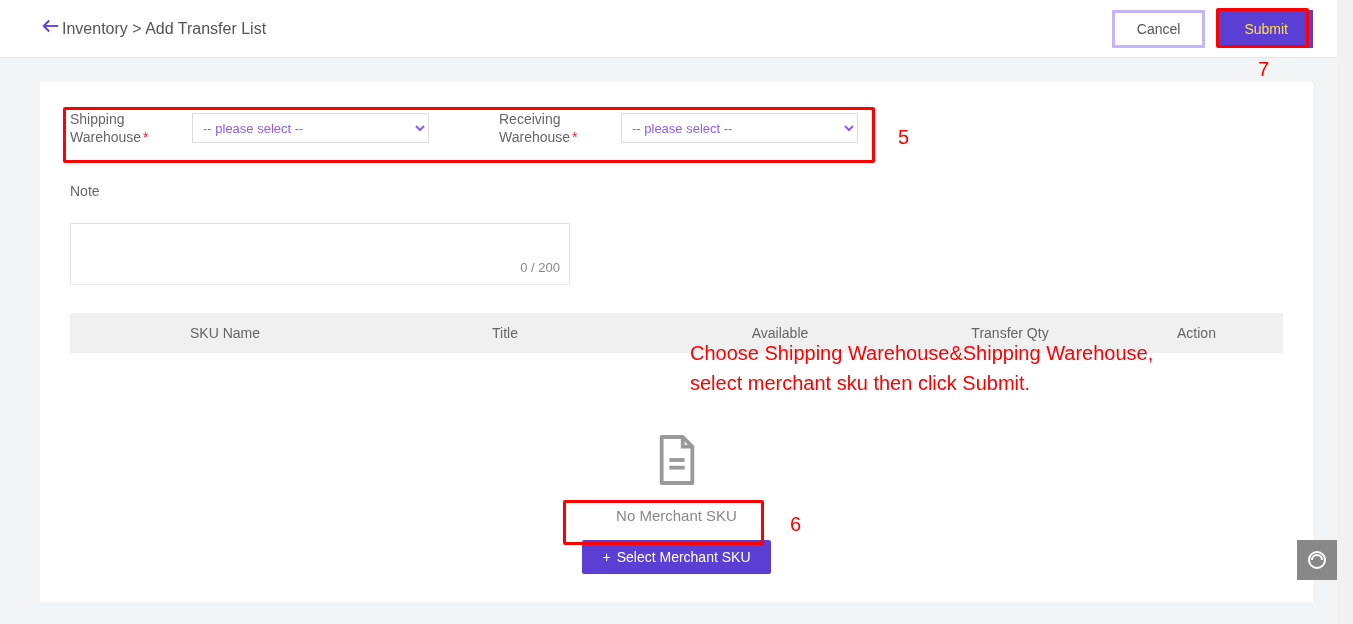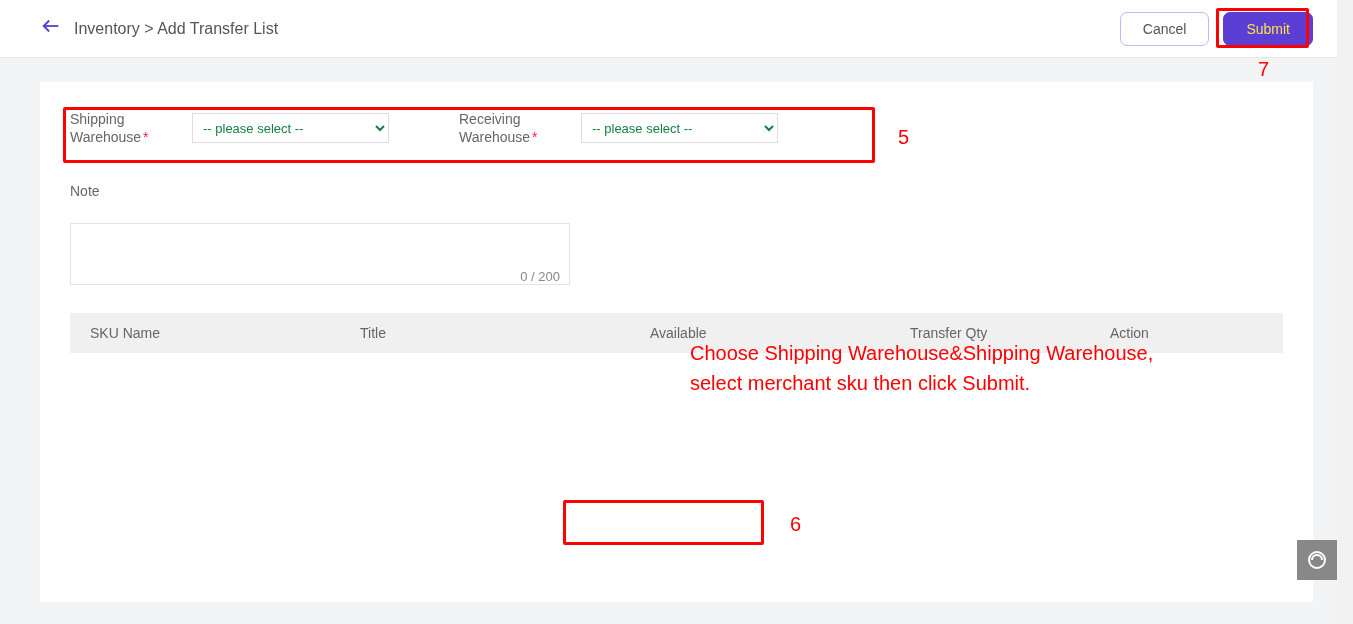--- a/index.html
+++ b/index.html
@@ -1,42 +1,42 @@
 <!DOCTYPE html>
 <html><head>
   <meta charset="utf-8">
   <style>
     * { box-sizing: border-box; margin: 0; padding: 0; font-family: "Segoe UI", Arial, sans-serif; }
     body { background: #fff; width: 1353px; height: 624px; overflow: hidden; color: #555; position: relative; }
 
     .topbar { height: 58px; display: flex; align-items: center; justify-content: space-between; padding: 0 40px; border-bottom: 1px solid #e5e5e5; background: #fff; }
-    .topbar-left { display: flex; align-items: center; gap: 12px; }
+    .topbar-left { display: flex; align-items: center; gap: 0; }
     .back-arrow { color: #5b3fd4; font-size: 20px; cursor: pointer; }
     .breadcrumb { font-size: 16px; color: #555; }
     .topbar-right { display: flex; align-items: center; gap: 14px; }
-    .btn { font-size: 14px; padding: 8px 22px; border-radius: 7px; cursor: pointer; border: 1px solid #c4b5fd; background: #fff; color: #555; }
+    .btn { font-size: 14px; padding: 8px 22px; border-radius: 0; cursor: pointer; border: 3px solid #c4b5fd; background: #fff; color: #555; }
     .btn-primary { background: #5b3fd4; border-color: #5b3fd4; color: #fde047; }
 
     .page-body { background: #f3f4f6; padding: 24px 40px; height: calc(624px - 58px); }
     .card { background: #fff; padding: 28px 30px; min-height: 520px; position: relative; }
 
     .form-row { display: flex; align-items: center; gap: 70px; margin-bottom: 0; }
     .form-field { display: flex; align-items: center; gap: 22px; }
     .label { font-size: 14px; color: #666; width: 100px; line-height: 1.3; }
     .req { color: #e23; margin-left: 2px; }
 
-    select.dd { width: 197px; height: 30px; border: 1px solid #ddd; font-size: 13px; color: #15803d; padding: 0 6px; background: #fff; }
+    select.dd { width: 237px; height: 30px; border: 1px solid #ddd; font-size: 13px; color: #8b5cf6; padding: 0 6px; background: #fff; }
 
     .note-field { display: flex; align-items: flex-start; gap: 22px; margin-top: 24px; flex-direction: column; }
     .note-field .label { width: 100px; padding-top: 12px; }
     .note-box { position: relative; width: 500px; }
     .note-ta { width: 500px; height: 62px; border: 1px solid #e4e4e4; resize: none; font-size: 13px; padding: 6px 8px; }
-    .note-count { position: absolute; bottom: 5px; right: 10px; font-size: 13px; color: #888; }
+    .note-count { position: absolute; bottom: 14px; right: 10px; font-size: 13px; color: #888; }
 
-    .table-head { display: flex; background: #f0f0f0; margin-top: 24px; height: 40px; align-items: center; font-size: 14px; color: #666; }
+    .table-head { display: flex; background: #f0f0f0; margin-top: 24px; height: 40px; align-items: center; font-size: 14px; color: #666; text-align: center; }
     .th1 { width: 290px; padding-left: 20px; }
     .th2 { width: 290px; }
     .th3 { width: 260px; }
     .th4 { width: 200px; }
     .th5 { flex: 1; }
 
     .empty-state { display: flex; flex-direction: column; align-items: center; margin-top: 80px; gap: 16px; }
     .file-icon { color: #888; }
     .empty-text { font-size: 15px; color: #888; }
     .select-sku-btn { background: #5b3fd4; color: #fff; border: none; padding: 9px 20px; border-radius: 2px; font-size: 14px; cursor: pointer; display: flex; align-items: center; gap: 6px; }
@@ -108,20 +108,35 @@
     </div>
 
     <div class="table-head">
       <div class="th1">SKU Name</div>
       <div class="th2">Title</div>
       <div class="th3">Available</div>
       <div class="th4">Transfer Qty</div>
       <div class="th5">Action</div>
     </div>
 
+    <div class="empty-state">
+      <div class="file-icon">
+        <svg width="46" height="54" viewBox="0 0 24 28" fill="none" stroke="#9a9a9a" stroke-width="2">
+          <path d="M4 2 H15 L20 7 V26 H4 Z" stroke-linejoin="round"></path>
+          <path d="M15 2 V7 H20"></path>
+          <line x1="8" y1="14" x2="16" y2="14"></line>
+          <line x1="8" y1="18" x2="16" y2="18"></line>
+        </svg>
+      </div>
+      <div class="empty-text">No Merchant SKU</div>
+      <button class="select-sku-btn">
+        <span>+</span>
+        <span>Select Merchant SKU</span>
+      </button>
+    </div>
 
   </div>
 </div>
 
 <div class="anno-box" style="left:63px; top:107px; width:812px; height:56px;"></div>
 <div class="anno-num" style="left:898px; top:126px;">5</div>
 
 <div class="anno-box" style="left:563px; top:500px; width:201px; height:45px;"></div>
 <div class="anno-num" style="left:790px; top:513px;">6</div>
 

